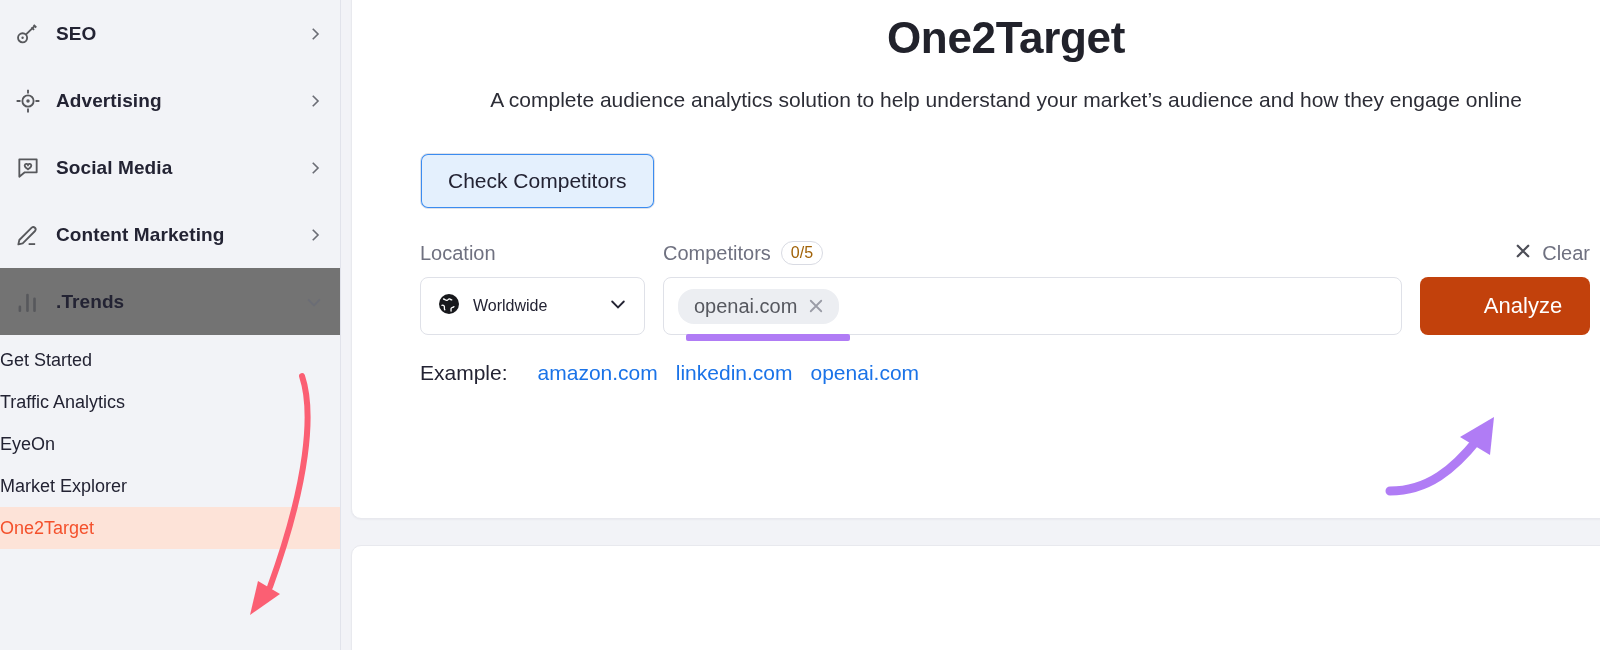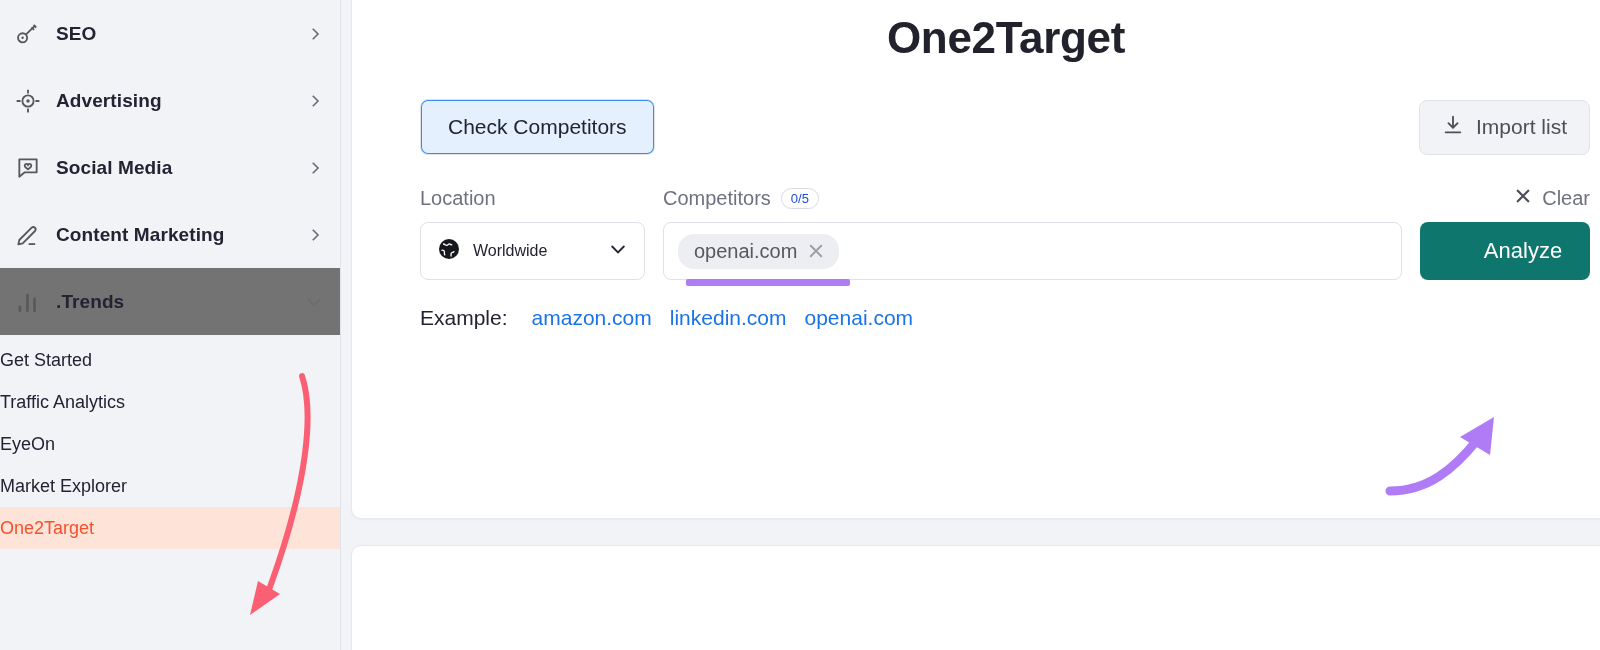--- a/index.html
+++ b/index.html
@@ -128,21 +128,21 @@
     display: flex; align-items: center;
     margin-top: 32px; padding: 0 30px 0 28px;
   }
   .lbl {
     font-size: 20px; color: #6f7180;
   }
   .lbl-location { width: 243px; }
   .lbl-comp { display: flex; align-items: center; gap: 10px; }
   .pill-count {
     border: 1px solid #d9dbe3; border-radius: 12px;
-    font-size: 13px; color: #1d4ed8; padding: 2px 9px;
+    font-size: 16px; color: #a16207; padding: 2px 9px;
   }
   .clear-btn {
     margin-left: auto; display: flex; align-items: center; gap: 10px;
     background: none; border: none; cursor: pointer;
     font-size: 20px; color: #6f7180; font-family: inherit;
   }
 
   .controls-row {
     display: flex; align-items: center; gap: 18px;
     margin-top: 12px; padding: 0 30px 0 28px;
@@ -166,33 +166,33 @@
     padding: 6px 14px 6px 16px;
     font-size: 20px; color: #56585f;
   }
   .tag-x { color: #9a9ca6; cursor: pointer; display:flex; align-items:center;}
   .purple-underline {
     position: absolute; left: 22px; bottom: -7px;
     width: 164px; height: 7px; background: #b07cf5; border-radius: 2px;
   }
   .analyze-btn {
     width: 170px; height: 58px;
-    background: #0f766e; color: #fff;
+    background: #c2410c; color: #fff;
     border: none; border-radius: 8px;
     font-size: 22px; font-weight: 400; cursor: pointer;
     font-family: inherit;
     padding-left: 36px;
   }
 
   .example-row {
     display: flex; align-items: center; gap: 18px;
     margin-top: 26px; padding: 0 30px 0 28px;
     font-size: 21px;
   }
-  .example-label { color: #232333; margin-right: 6px; }
+  .example-label { color: #232333; margin-right: 12px; }
   .example-link { color: #1a73e8; text-decoration: none; cursor: pointer; }
 
   
   .purple-arrow { position: absolute; right: 18px; top: 395px; pointer-events: none; }
 </style>
 </head>
 <body>
 
 <div class="app">
 
@@ -303,35 +303,26 @@
       <path d="M64 4 C 76 40, 70 110, 32 215" stroke="#fb5f73" stroke-width="6" fill="none" stroke-linecap="round"></path>
       <path d="M12 243 L20 209 L42 222 Z" fill="#fb5f73"></path>
     </svg>
   </aside>
 
   <main class="main">
 
     <section class="card card-main">
 
       <h1 class="page-title">One2Target</h1>
+      <p class="page-sub">A complete audience analytics solution to help understand your market’s audience and how they engage online</p>
 
       <div class="tabs-row">
         <div class="seg">
           <button class="seg-btn on">Check Competitors</button>
         </div>
-        <button class="import-btn">
-          <span>
-            <svg width="22" height="22" viewBox="0 0 24 24" fill="none" stroke="#4d4e57" stroke-width="2" stroke-linecap="round" stroke-linejoin="round">
-              <path d="M12 3v11"></path>
-                <path d="M7 10l5 5 5-5"></path>
-                <path d="M4 20h16"></path>
-            </svg>
-          </span>
-          <span>Import list</span>
-        </button>
       </div>
 
       <div class="field-labels">
         <span class="lbl lbl-location">Location</span>
         <span class="lbl lbl-comp">
           <span>Competitors</span>
           <span class="pill-count">0/5</span>
         </span>
         <button class="clear-btn">
           <span>

